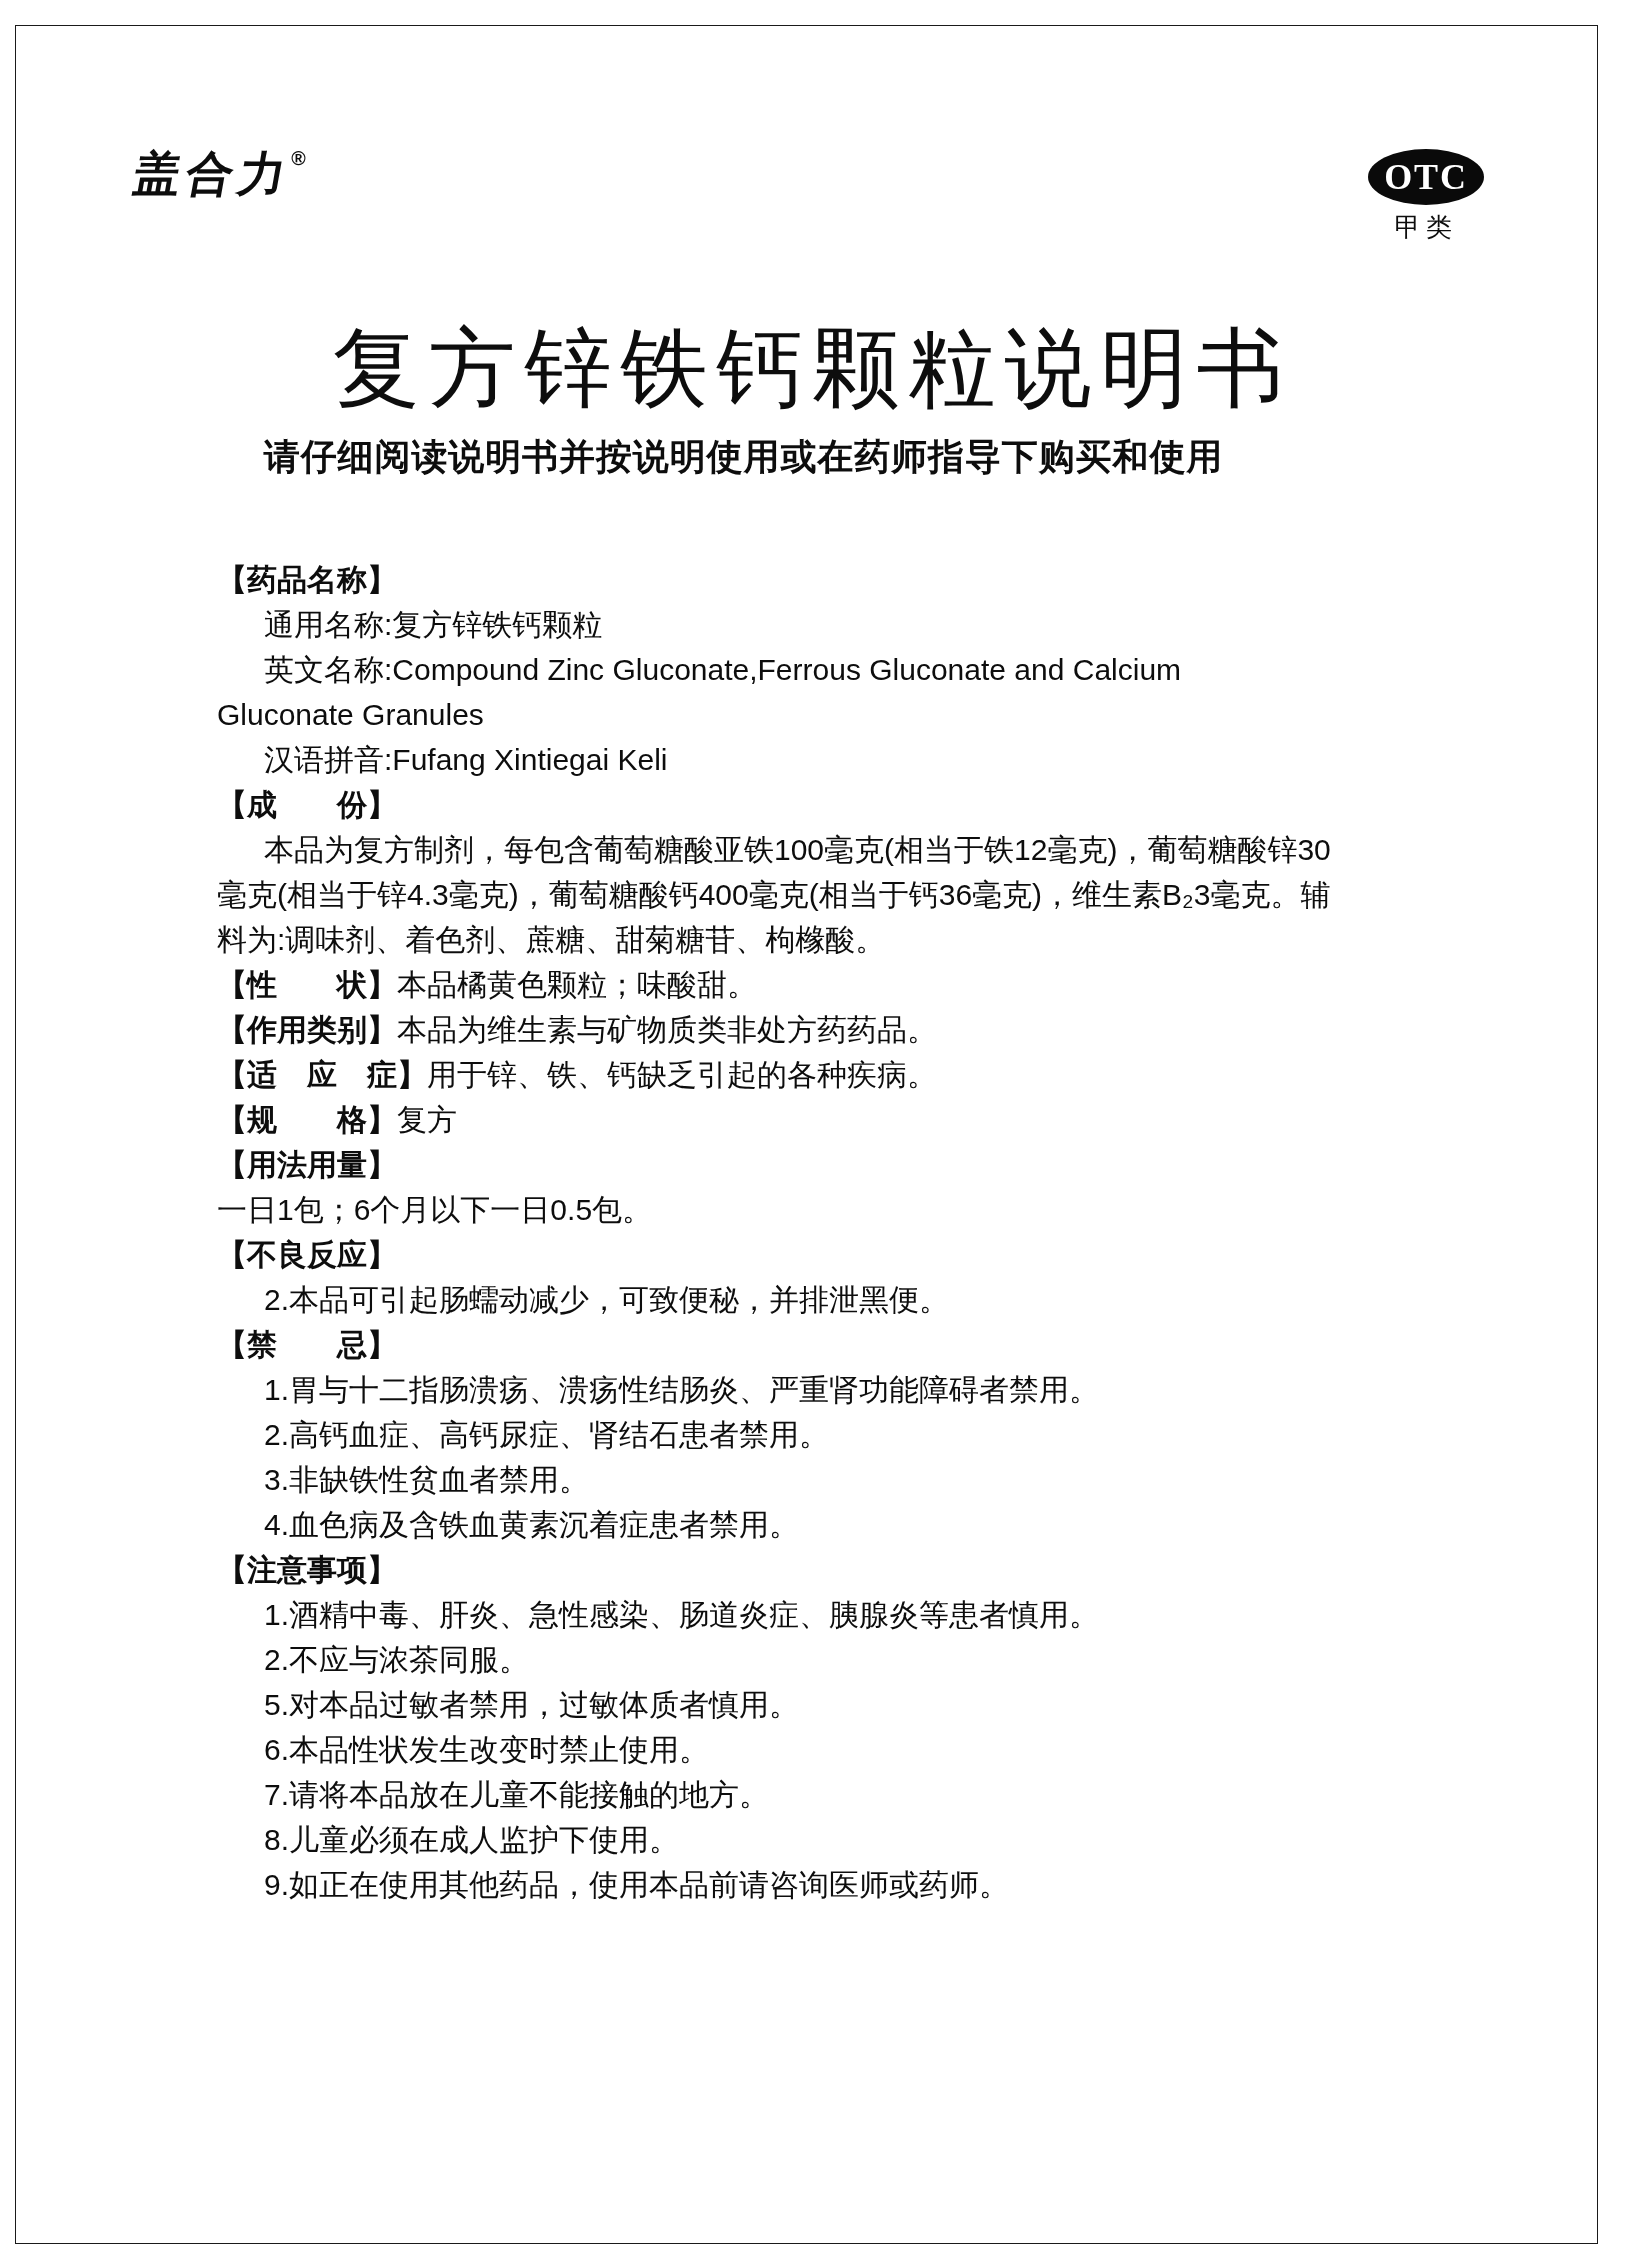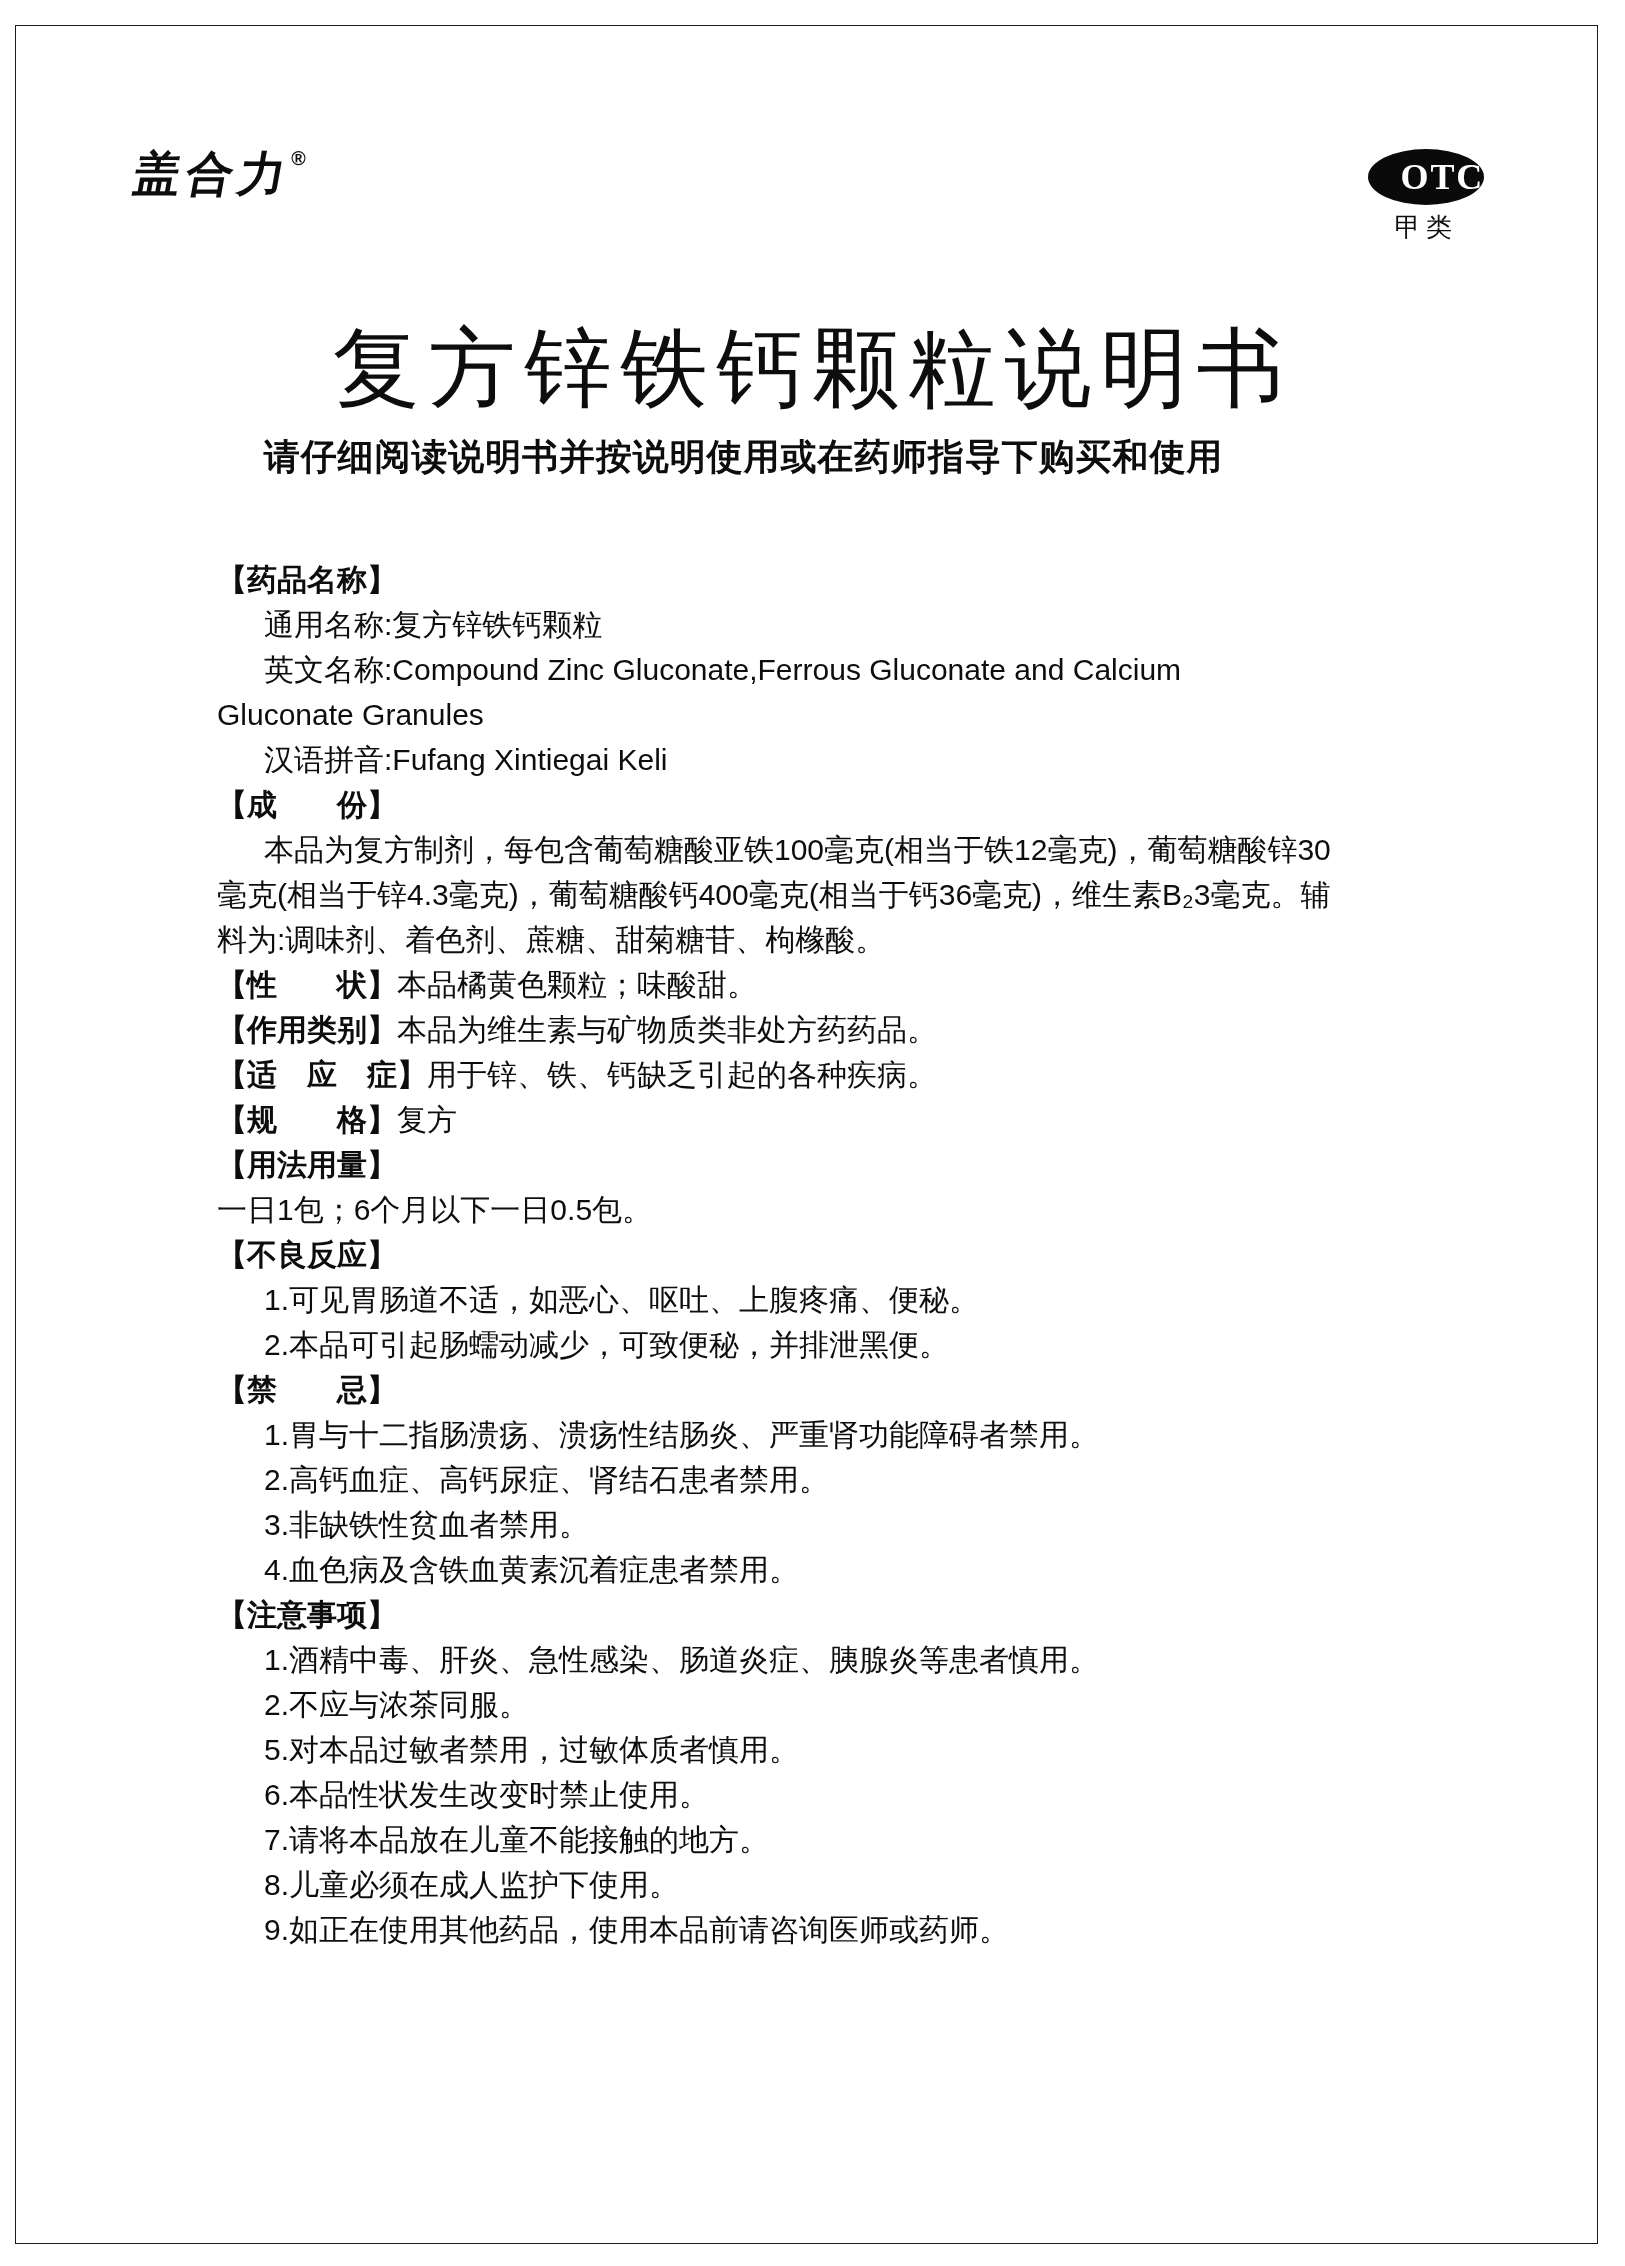--- a/index.html
+++ b/index.html
@@ -46,21 +46,21 @@
   }
   
   .otc-ellipse {
     position: absolute;
     left: 1368px;
     top: 149px;
     width: 116px;
     height: 56px;
     background: #0a0a0a;
     border-radius: 50%;
-    text-align: right;
+    text-align: center;
     line-height: 56px;
     color: #ffffff;
     font-family: "Liberation Serif", serif;
     font-size: 36px;
     font-weight: bold;
     letter-spacing: 1.8px;
   }
   .otc-class {
     position: absolute;
     left: 1359px;
@@ -142,21 +142,20 @@
     <div class="line indent"><span class="text">本品为复方制剂，每包含葡萄糖酸亚铁100毫克(相当于铁12毫克)，葡萄糖酸锌30</span></div>
     <div class="line"><span class="text">毫克(相当于锌4.3毫克)，葡萄糖酸钙400毫克(相当于钙36毫克)，维生素B₂3毫克。辅</span></div>
     <div class="line"><span class="text">料为:调味剂、着色剂、蔗糖、甜菊糖苷、枸橼酸。</span></div>
     <div class="line"><span class="label">【性　　状】</span><span class="text">本品橘黄色颗粒；味酸甜。</span></div>
     <div class="line"><span class="label">【作用类别】</span><span class="text">本品为维生素与矿物质类非处方药药品。</span></div>
     <div class="line"><span class="label">【适　应　症】</span><span class="text">用于锌、铁、钙缺乏引起的各种疾病。</span></div>
     <div class="line"><span class="label">【规　　格】</span><span class="text">复方</span></div>
     <div class="line"><span class="label">【用法用量】</span></div>
     <div class="line"><span class="text">一日1包；6个月以下一日0.5包。</span></div>
     <div class="line"><span class="label">【不良反应】</span></div>
-    <div class="line indent"><span class="text">1.可见胃肠道不适，如恶心、呕吐、上腹疼痛、便秘。</span></div>
     <div class="line indent"><span class="text">2.本品可引起肠蠕动减少，可致便秘，并排泄黑便。</span></div>
     <div class="line"><span class="label">【禁　　忌】</span></div>
     <div class="line indent bold"><span class="text">1.胃与十二指肠溃疡、溃疡性结肠炎、严重肾功能障碍者禁用。</span></div>
     <div class="line indent bold"><span class="text">2.高钙血症、高钙尿症、肾结石患者禁用。</span></div>
     <div class="line indent bold"><span class="text">3.非缺铁性贫血者禁用。</span></div>
     <div class="line indent bold"><span class="text">4.血色病及含铁血黄素沉着症患者禁用。</span></div>
     <div class="line"><span class="label">【注意事项】</span></div>
     <div class="line indent bold"><span class="text">1.酒精中毒、肝炎、急性感染、肠道炎症、胰腺炎等患者慎用。</span></div>
     <div class="line indent bold"><span class="text">2.不应与浓茶同服。</span></div>
     <div class="line indent bold"><span class="text">5.对本品过敏者禁用，过敏体质者慎用。</span></div>

